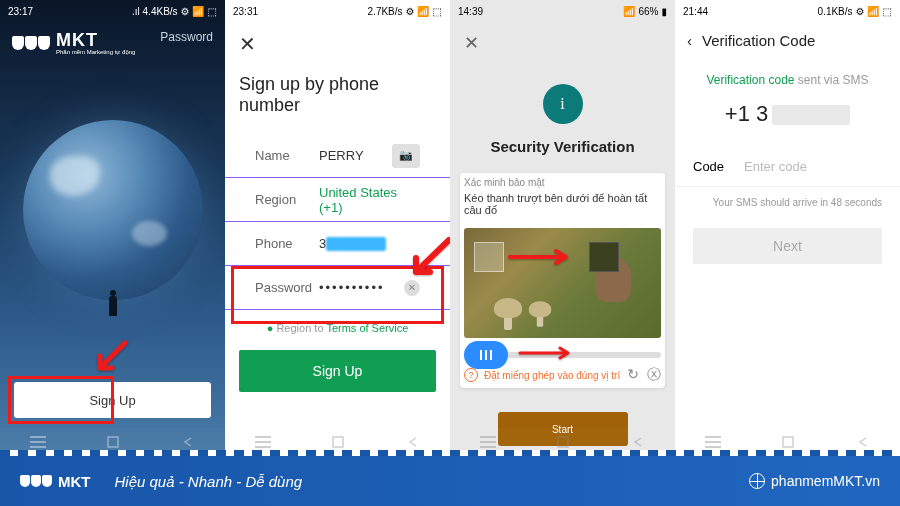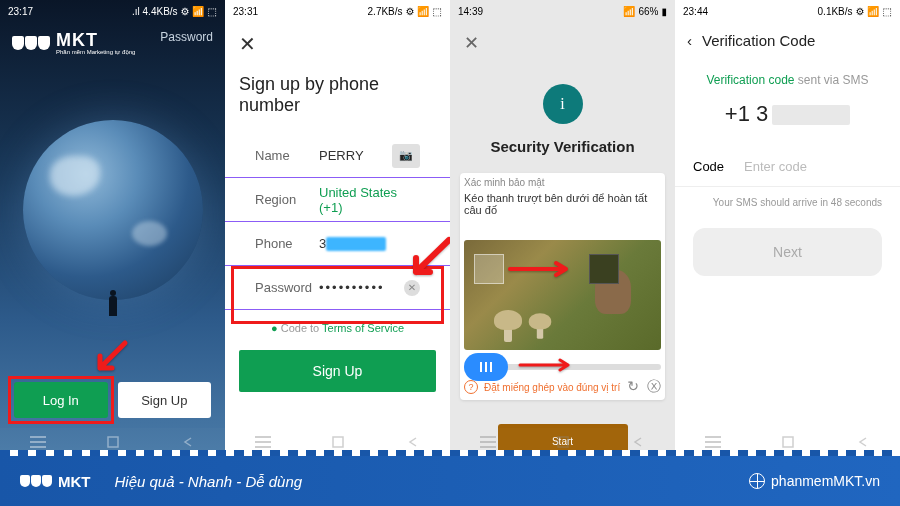--- a/index.html
+++ b/index.html
@@ -48,21 +48,21 @@
 .highlight-signup{position:absolute;top:266px;left:6px;right:6px;height:58px;border:3px solid #ef1b1b}
 .arrow2{position:absolute;top:232px;right:-4px;width:50px;height:50px;z-index:6}
 
 
 .s3{background:#e8e8e8}
 .s3-close{padding:10px 14px;font-size:18px;color:#666;cursor:pointer}
 .info-circle{width:40px;height:40px;border-radius:50%;background:#0d7a7a;color:#fff;display:flex;align-items:center;justify-content:center;margin:20px auto 14px;font-size:16px;font-family:serif}
 .s3-title{text-align:center;font-size:15px;font-weight:bold;color:#222;margin-bottom:18px}
 .captcha-card{background:#fff;margin:0 10px;border-radius:4px;padding:4px;box-shadow:0 1px 3px rgba(0,0,0,0.1)}
 .captcha-h1{font-size:10px;color:#888;margin-bottom:4px}
-.captcha-h2{font-size:11px;color:#333;margin-bottom:24px}
+.captcha-h2{font-size:11px;color:#333;margin-bottom:12px}
 .captcha-img{width:100%;height:110px;background:linear-gradient(135deg,#7a6a3a 0%,#9a8a4a 30%,#6a7a3a 60%,#5a6a2a 100%);border-radius:3px;position:relative;overflow:hidden}
 .mushroom{position:absolute;bottom:8px;left:30px;width:28px;height:32px}
 .mushroom::before{content:'';position:absolute;bottom:0;left:10px;width:8px;height:14px;background:#d4c8a8;border-radius:2px}
 .mushroom::after{content:'';position:absolute;top:0;left:0;width:28px;height:20px;background:#c8b888;border-radius:50% 50% 40% 40%}
 .mushroom.m2{left:62px;transform:scale(0.8)}
 .squirrel{position:absolute;top:30px;right:30px;width:36px;height:44px;background:#8a6a4a;border-radius:40% 40% 30% 30%}
 .puzzle-slot{position:absolute;top:14px;left:10px;width:30px;height:30px;background:rgba(255,255,255,0.25);border:1px solid rgba(255,255,255,0.5)}
 .puzzle-piece{position:absolute;top:14px;right:42px;width:30px;height:30px;background:#3a4020;border:1px solid #555}
 .arrow3{position:absolute;top:20px;left:44px;width:70px;height:18px}
 .slider-track{margin:14px 0 8px;height:6px;background:#ddd;border-radius:3px;position:relative}
@@ -78,21 +78,21 @@
 .s4-header{display:flex;align-items:center;padding:10px 12px;gap:10px;font-size:15px;color:#222}
 .verif-msg{text-align:center;font-size:12px;padding:14px 0 8px}
 .verif-msg .green{color:#0f9e52}
 .verif-msg .grey{color:#999}
 .phone-display{text-align:center;font-size:22px;color:#222;padding:6px 15px 20px}
 .phone-blur2{display:inline-block;width:78px;height:20px;background:#e8e8e8;border-radius:2px;vertical-align:middle;margin-left:4px}
 .code-row{display:flex;align-items:center;padding:0 18px;height:40px;border-bottom:1px solid #eee;font-size:13px}
 .code-row input{border:none;outline:none;flex:1;font-size:13px;color:#333;margin-left:20px}
 .code-row input::placeholder{color:#bbb}
 .sms-note{text-align:right;font-size:10px;color:#999;padding:10px 18px 20px}
-.next-btn{margin:0 18px;height:48px;background:#eee;color:#aaa;display:flex;align-items:center;justify-content:center;font-size:14px;border-radius:12px}
+.next-btn{margin:0 18px;height:36px;background:#eee;color:#aaa;display:flex;align-items:center;justify-content:center;font-size:14px;border-radius:2px}
 
 
 .footer{width:900px;height:50px;background:linear-gradient(90deg,#1856a8 0%,#2066c0 100%);display:flex;align-items:center;padding:0 20px;color:#fff;position:relative}
 .footer::before{content:'';position:absolute;top:-6px;left:0;right:0;height:6px;background:repeating-linear-gradient(90deg,#1856a8 0 10px,#fff 10px 18px)}
 .f-logo{display:flex;align-items:center;gap:6px;margin-right:24px}
 .f-logo-icon{display:flex;gap:1px}
 .f-logo-shape{width:10px;height:12px;background:#fff;border-radius:2px 2px 5px 5px}
 .f-logo-text{font-weight:bold;font-size:15px}
 .f-slogan{font-size:15px;font-style:italic}
 .f-url{margin-left:auto;display:flex;align-items:center;gap:6px;font-size:14px}
@@ -123,21 +123,20 @@
         </div>
     <div>
       <div class="logo-text">MKT</div>
       <div class="logo-sub">Phần mềm Marketing tự động</div>
     </div>
   </div>
   <div class="lang">Password</div>
   <div class="earth"></div>
   <div class="person"></div>
   <div class="btn-row">
-    <div class="btn btn-login">Log In</div>
     <div class="btn btn-signup-w">Sign Up</div>
   </div>
   <div class="highlight-login"></div>
   <svg class="arrow1 red-arrow" viewBox="0 0 40 40">
         <path d="M35 5 L10 30 M10 30 L10 18 M10 30 L22 30" stroke="#ef1b1b" stroke-width="5" fill="none" stroke-linecap="round"></path>
       </svg>
   <div class="navbar">
     <svg class="nav-icon" viewBox="0 0 16 12">
           <rect y="0" width="16" height="2" fill="#fff"></rect>
           <rect y="5" width="16" height="2" fill="#fff"></rect>
@@ -171,21 +170,21 @@
   <div class="form-row">
     <div class="form-label">Phone</div>
     <div class="form-val"><span>3</span><span class="phone-blur"></span></div>
   </div>
   <div class="form-row">
     <div class="form-label">Password</div>
     <div class="form-val dots">••••••••••</div>
     <div class="clear-icon">✕</div>
   </div>
   <div class="tos">
-    <span style="color:#0f9e52">●</span> <span style="color:#999">Code to</span> <span class="tos-link">Terms of Service</span>
+    <span style="color:#0f9e52">●</span> <span style="color:#999">Region to</span> <span class="tos-link">Terms of Service</span>
   </div>
   <div class="signup-btn">Sign Up</div>
   <div class="highlight-signup"></div>
   <svg class="arrow2 red-arrow" viewBox="0 0 50 50">
         <path d="M45 8 L12 40 M12 40 L12 26 M12 40 L26 40" stroke="#ef1b1b" stroke-width="6" fill="none" stroke-linecap="round"></path>
       </svg>
   <div class="navbar">
     <svg class="nav-icon" viewBox="0 0 16 12">
           <rect y="0" width="16" height="2" fill="#888"></rect>
           <rect y="5" width="16" height="2" fill="#888"></rect>
@@ -251,21 +250,21 @@
           <rect x="1" y="1" width="10" height="10" stroke="#888" stroke-width="1.5" fill="none"></rect>
         </svg>
     <svg class="nav-icon" viewBox="0 0 12 12">
           <path d="M9 2 L3 6 L9 10" stroke="#888" stroke-width="1.5" fill="none"></path>
         </svg>
   </div>
 </div>
 
 <div class="screen">
   <div class="statusbar">
-    <span>23:44</span>
+    <span>21:44</span>
     <span class="sb-right"><span>0.1KB/s</span> ⚙ 📶 ⬚</span>
   </div>
   <div class="s4-header">
     <span>‹</span>
     <span>Verification Code</span>
   </div>
   <div class="verif-msg">
     <span class="green">Verification code</span> <span class="grey">sent via SMS</span>
   </div>
   <div class="phone-display">

